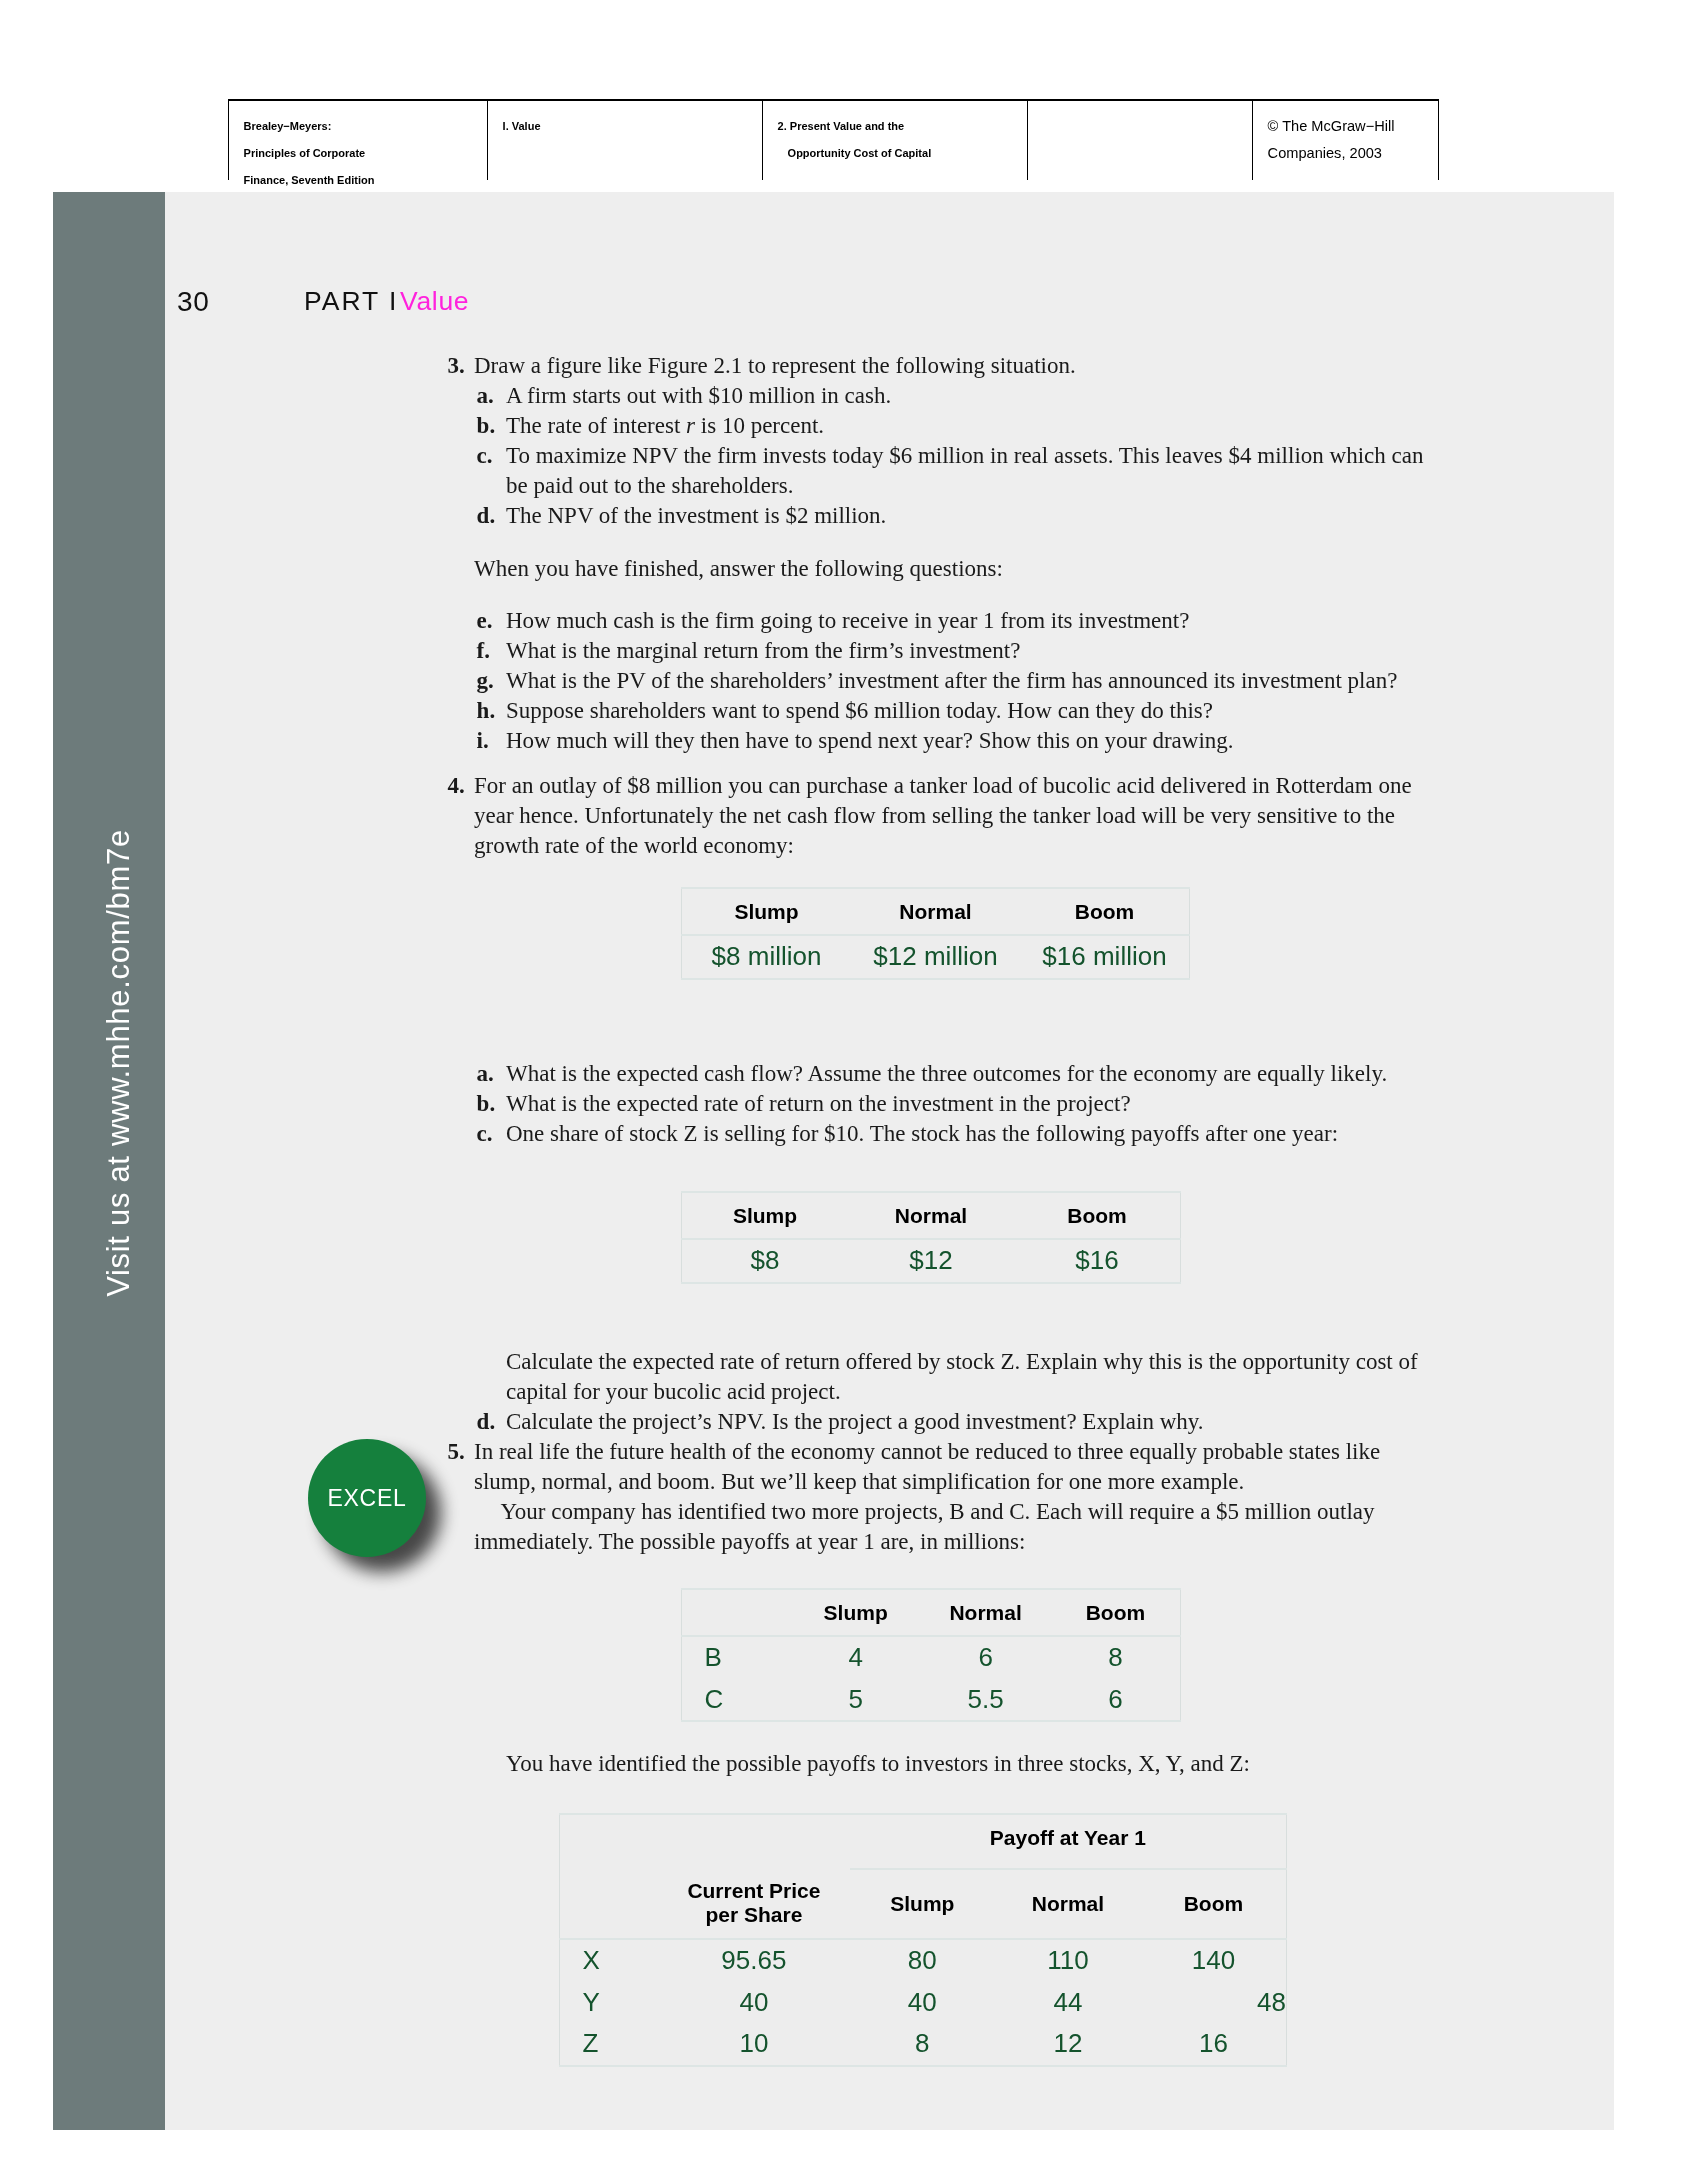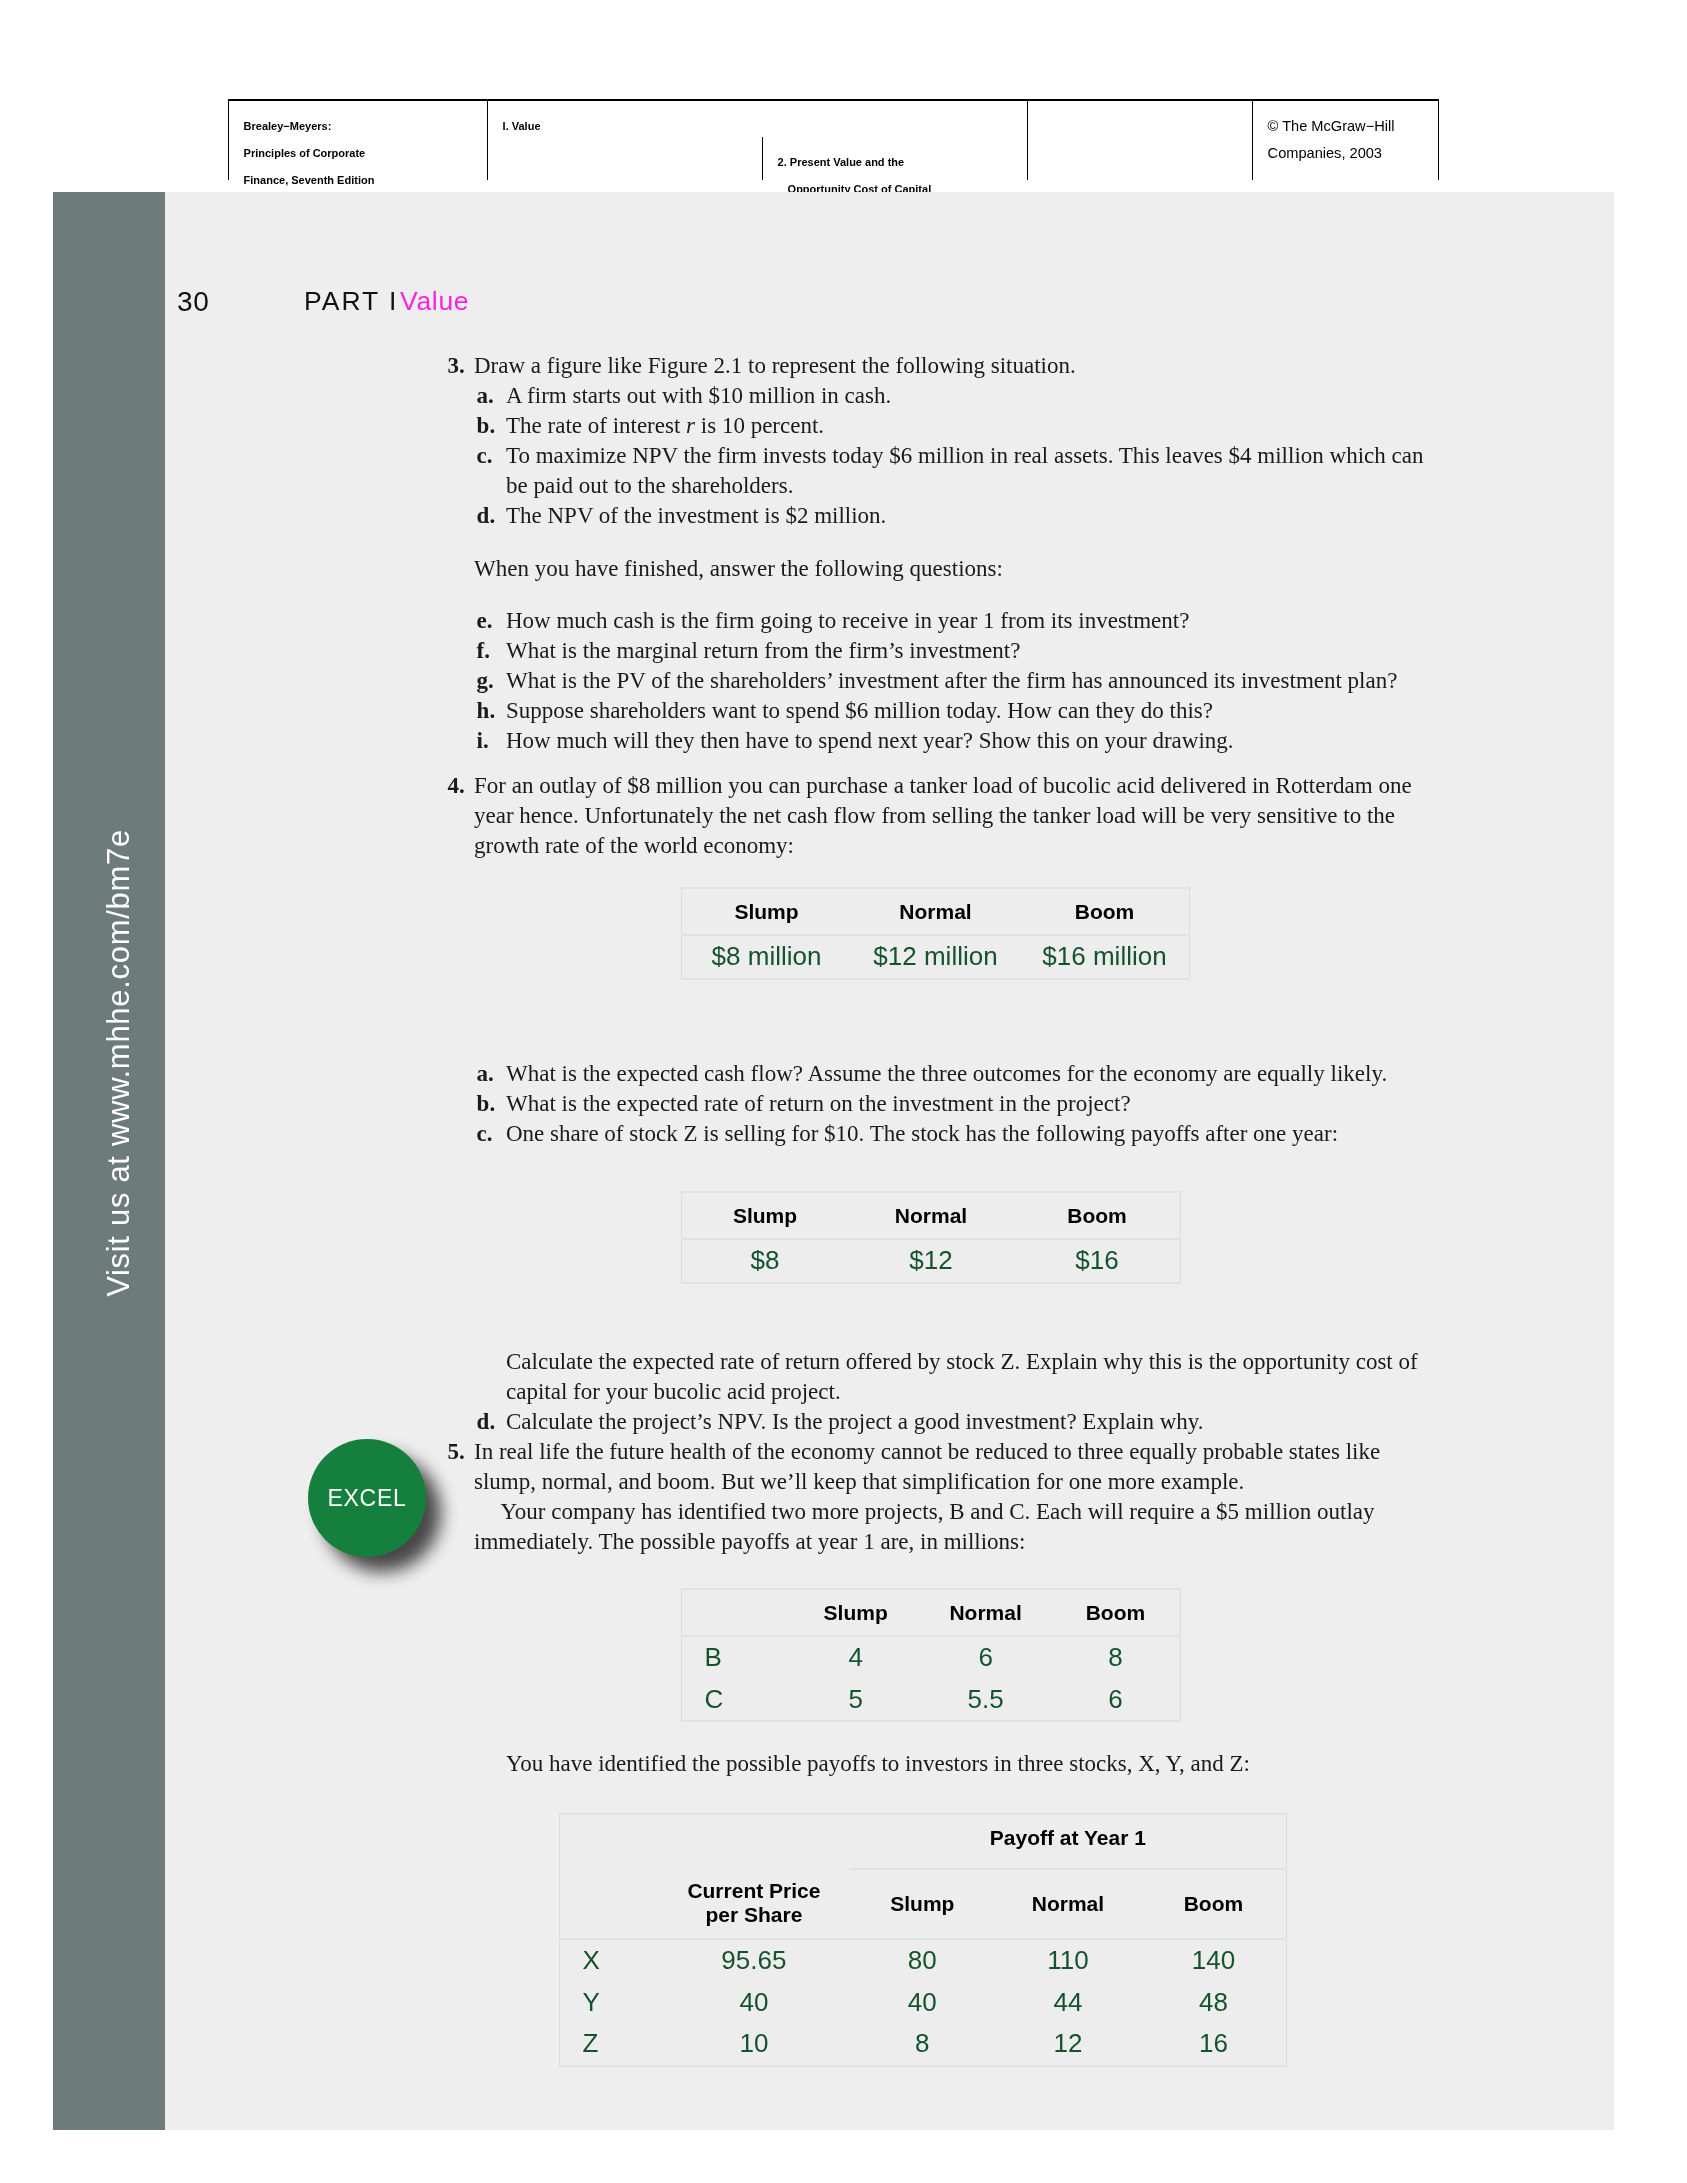--- a/index.html
+++ b/index.html
@@ -31,21 +31,21 @@
     font-family: "Liberation Sans", sans-serif;
     font-weight: bold;
     font-size: 11px;
     line-height: 27px;
     color: #000;
     box-sizing: border-box;
   }
   .rh-cell.last { border-right: 1.3px solid #000; }
   .rh-c1 { width: 259px; }
   .rh-c2 { width: 275px; }
-  .rh-c3 { width: 265px; margin-top: 36px; }
+  .rh-c3 { width: 265px; }
   .rh-c4 { width: 225px; }
   .rh-c5 { width: 187px; font-weight: normal; font-size: 14.6px; }
   .rh-line2 { padding-left: 10px; display: block; }
 
   
   #page-panel {
     position: absolute;
     left: 53px;
     top: 192px;
     width: 1561px;
@@ -471,21 +471,21 @@
         <td class="c-price" style="border-bottom:none;">95.65</td>
         <td class="c-pay" style="border-bottom:none;">80</td>
         <td class="c-pay" style="border-bottom:none;">110</td>
         <td class="c-pay" style="border-bottom:none;">140</td>
       </tr>
       <tr>
         <td class="c-sym rowlab" style="border-bottom:none;">Y</td>
         <td class="c-price" style="border-bottom:none;">40</td>
         <td class="c-pay" style="border-bottom:none;">40</td>
         <td class="c-pay" style="border-bottom:none;">44</td>
-        <td class="c-pay" style="border-bottom:none;">48</td>
+        <td class="c-pay" style="border-bottom:none;text-align:right;">48</td>
       </tr>
       <tr>
         <td class="c-sym rowlab">Z</td>
         <td class="c-price">10</td>
         <td class="c-pay">8</td>
         <td class="c-pay">12</td>
         <td class="c-pay">16</td>
       </tr>
     </tbody>
   </table>

